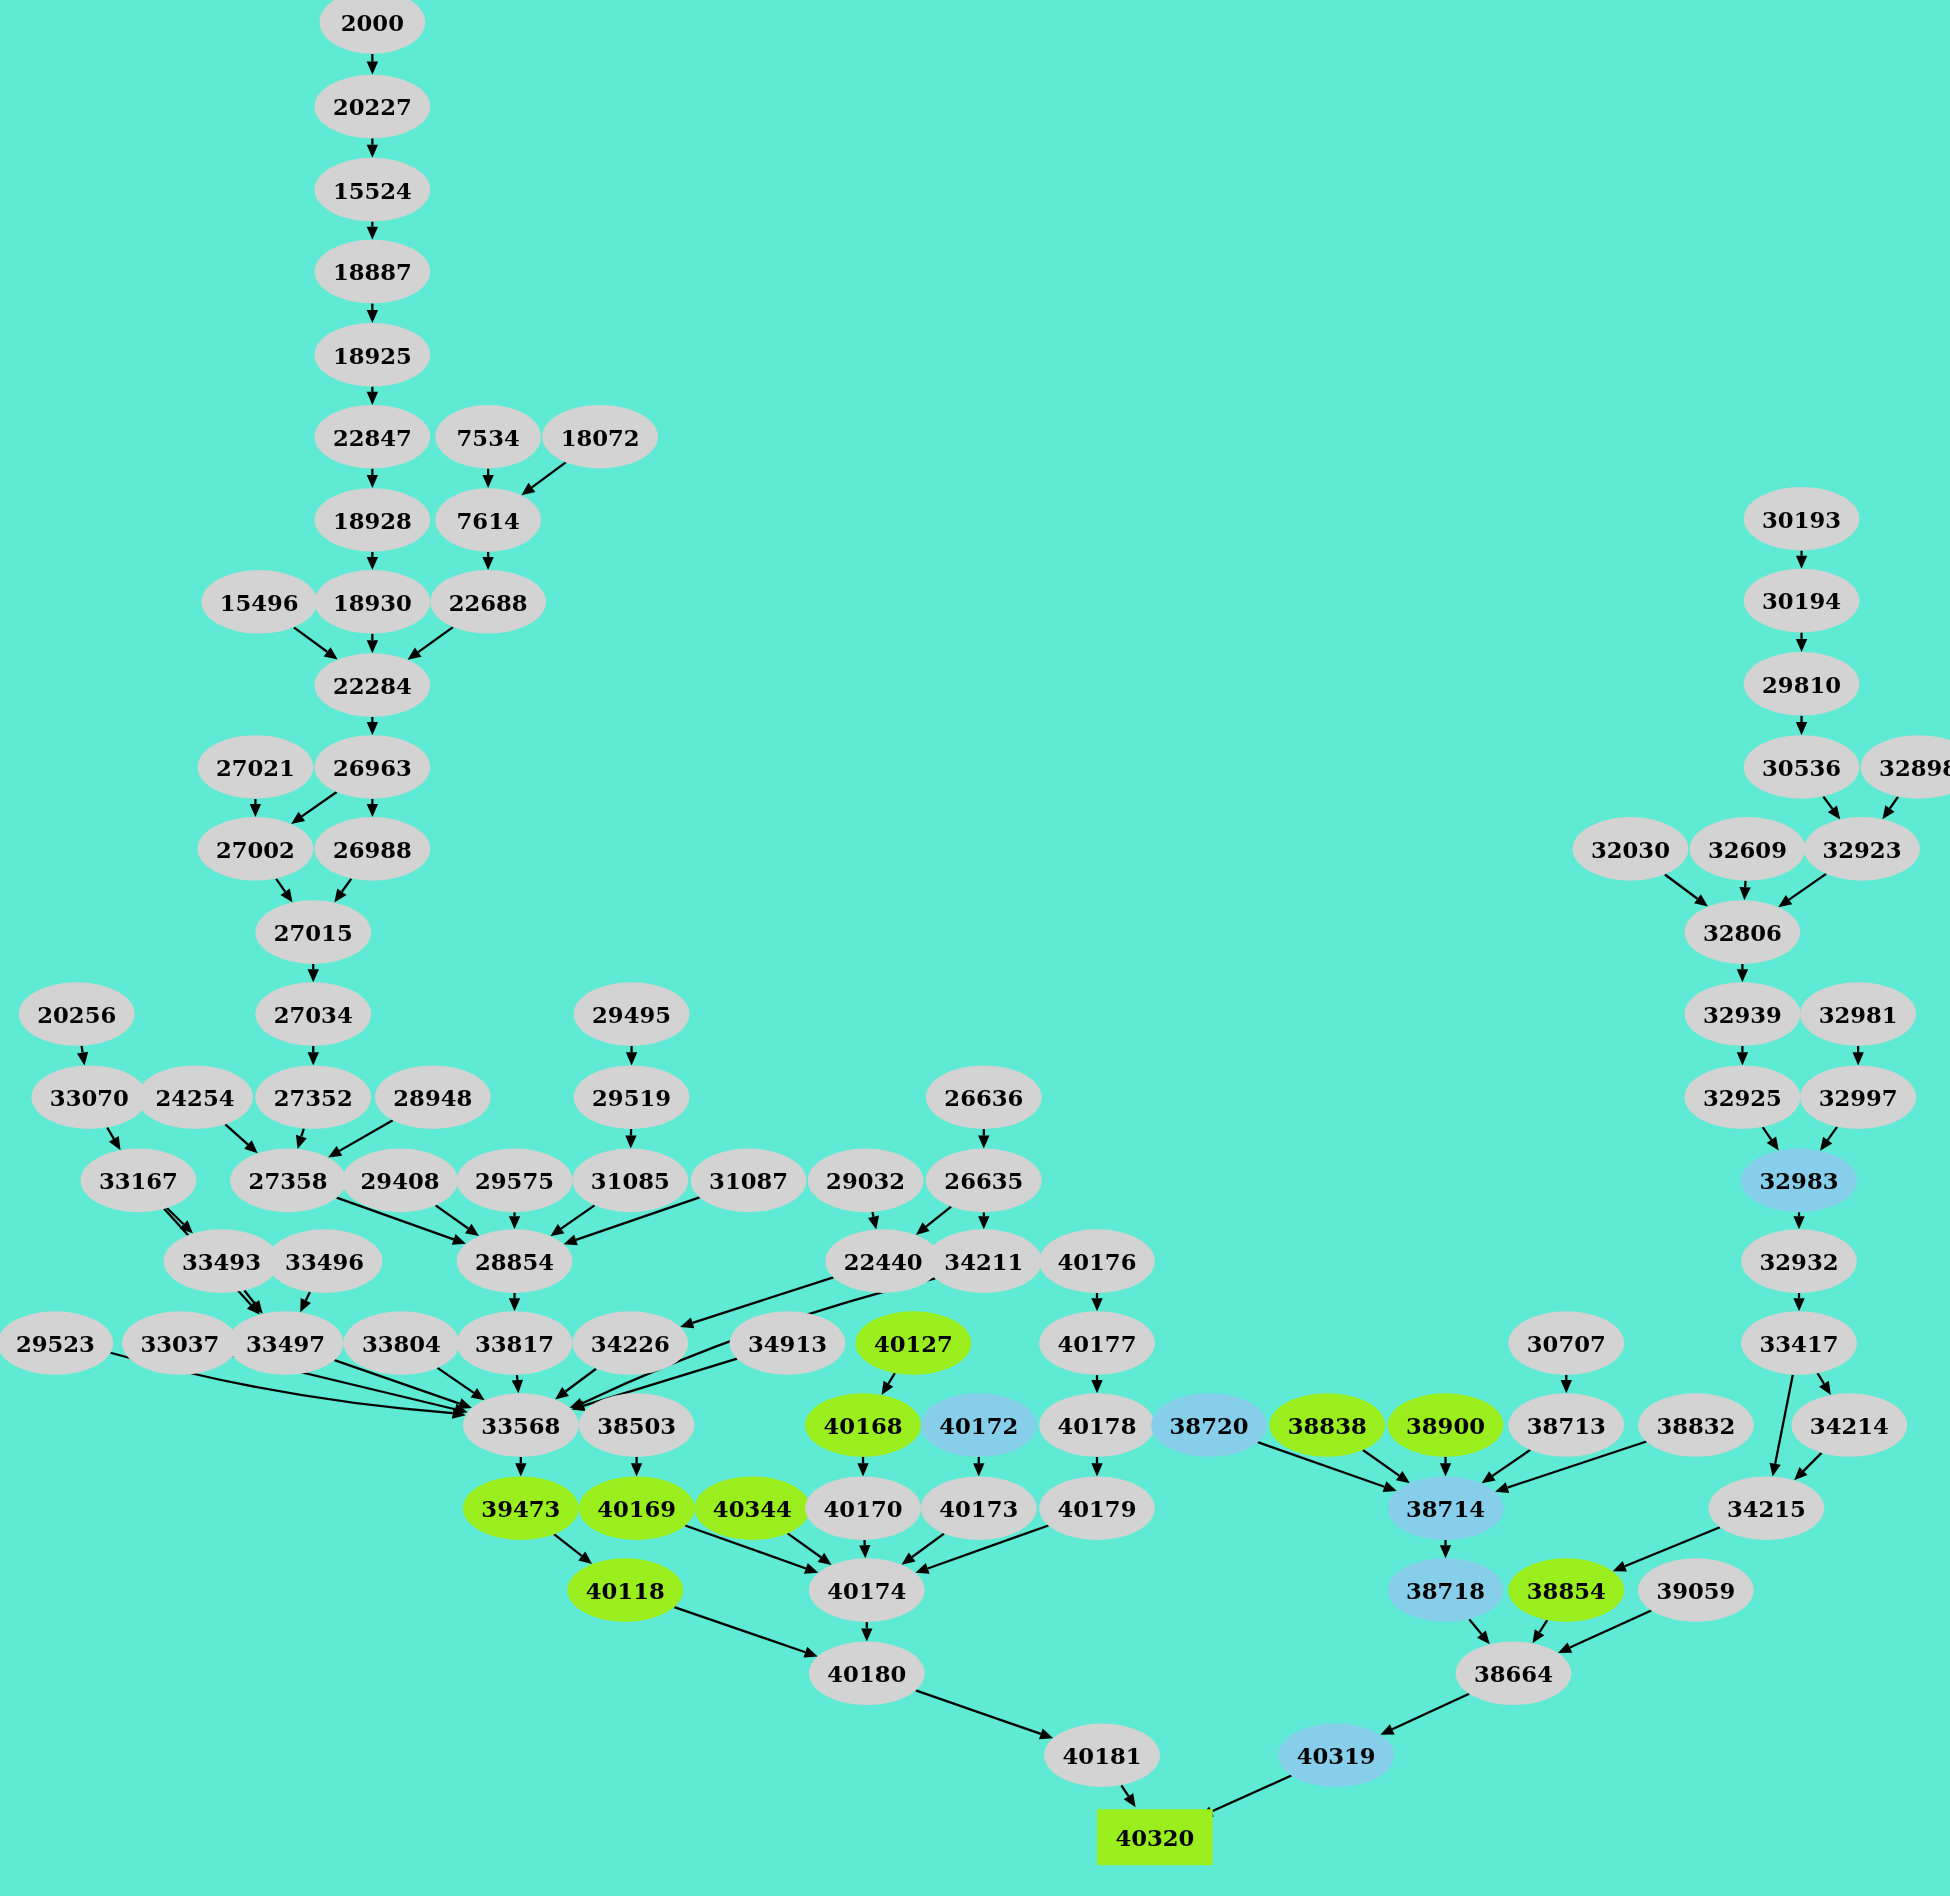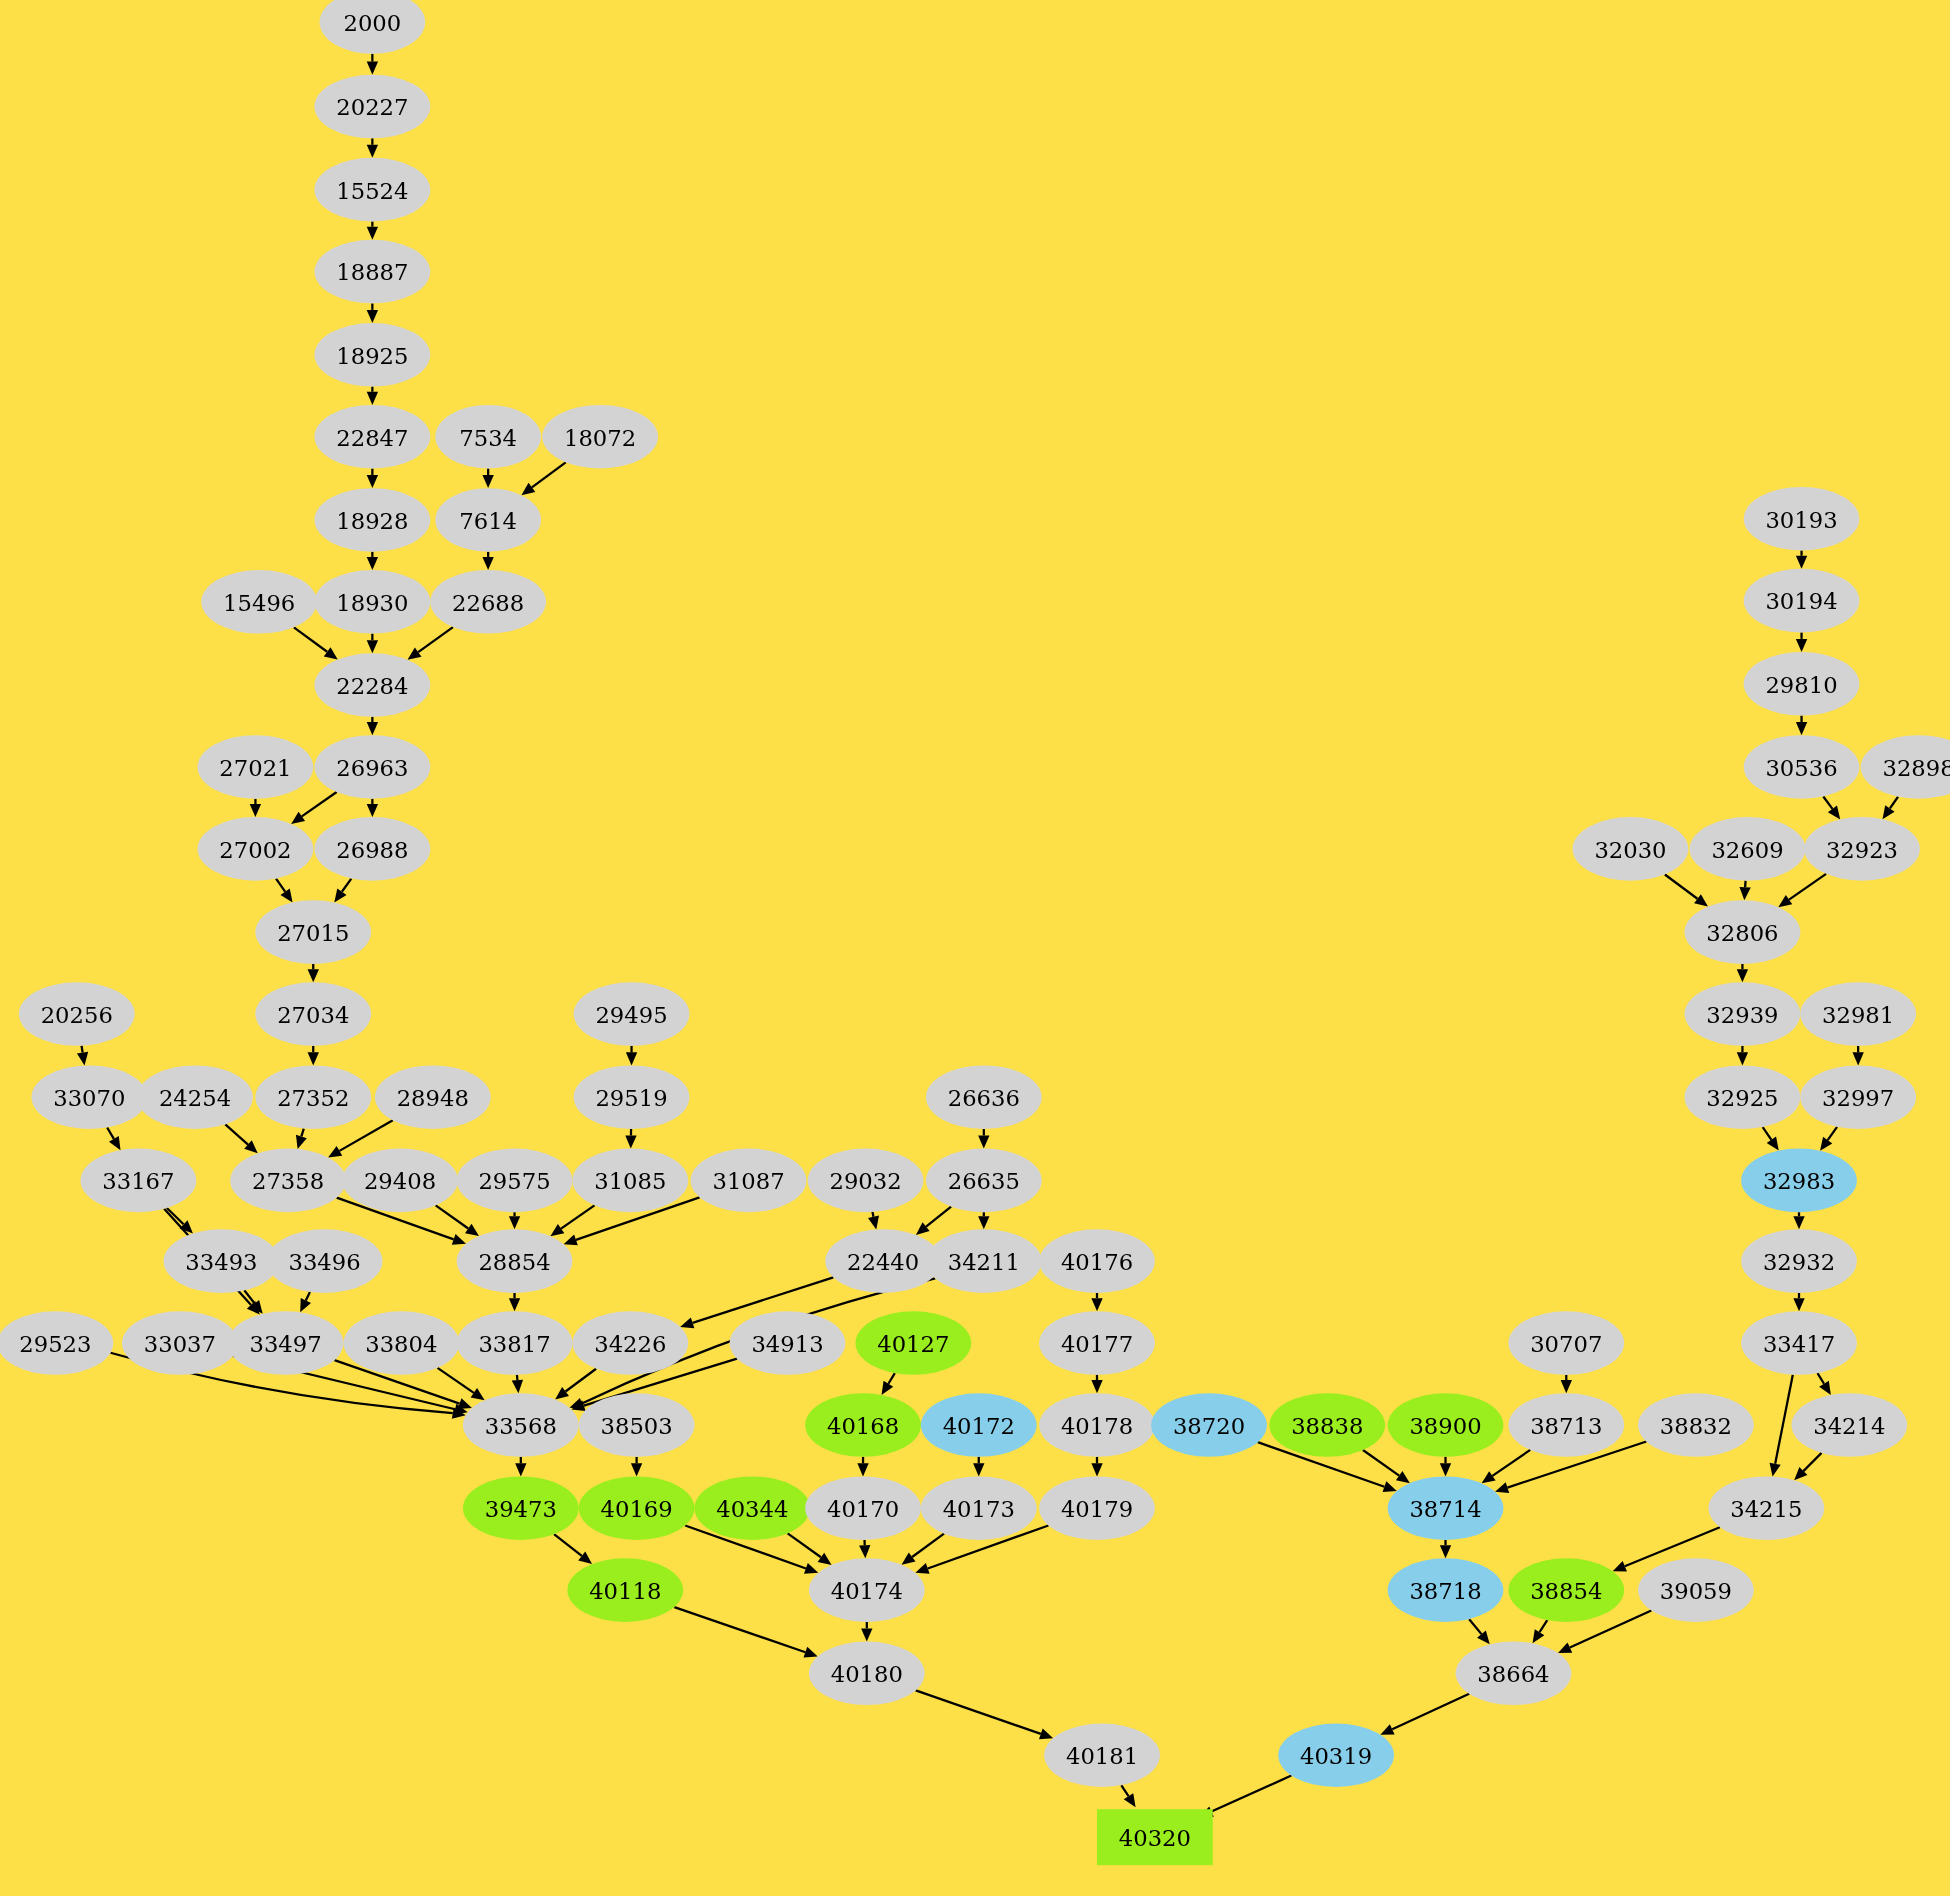--- a/index.html
+++ b/index.html
@@ -4,22 +4,23 @@
 <style>
   html, body {
     margin: 0;
     padding: 0;
     background: #ffffff;
   }
   #graph-root {
     position: relative;
     width: 1950px;
     height: 1896px;
-    background: #fde047;
+    background: #5eead4;
     font-family: "DejaVu Serif", serif;
+    font-weight: bold;
   }
   svg#graph-svg {
     position: absolute;
     top: 0;
     left: 0;
     width: 1950px;
     height: 1896px;
     display: block;
   }
   .node-label {

